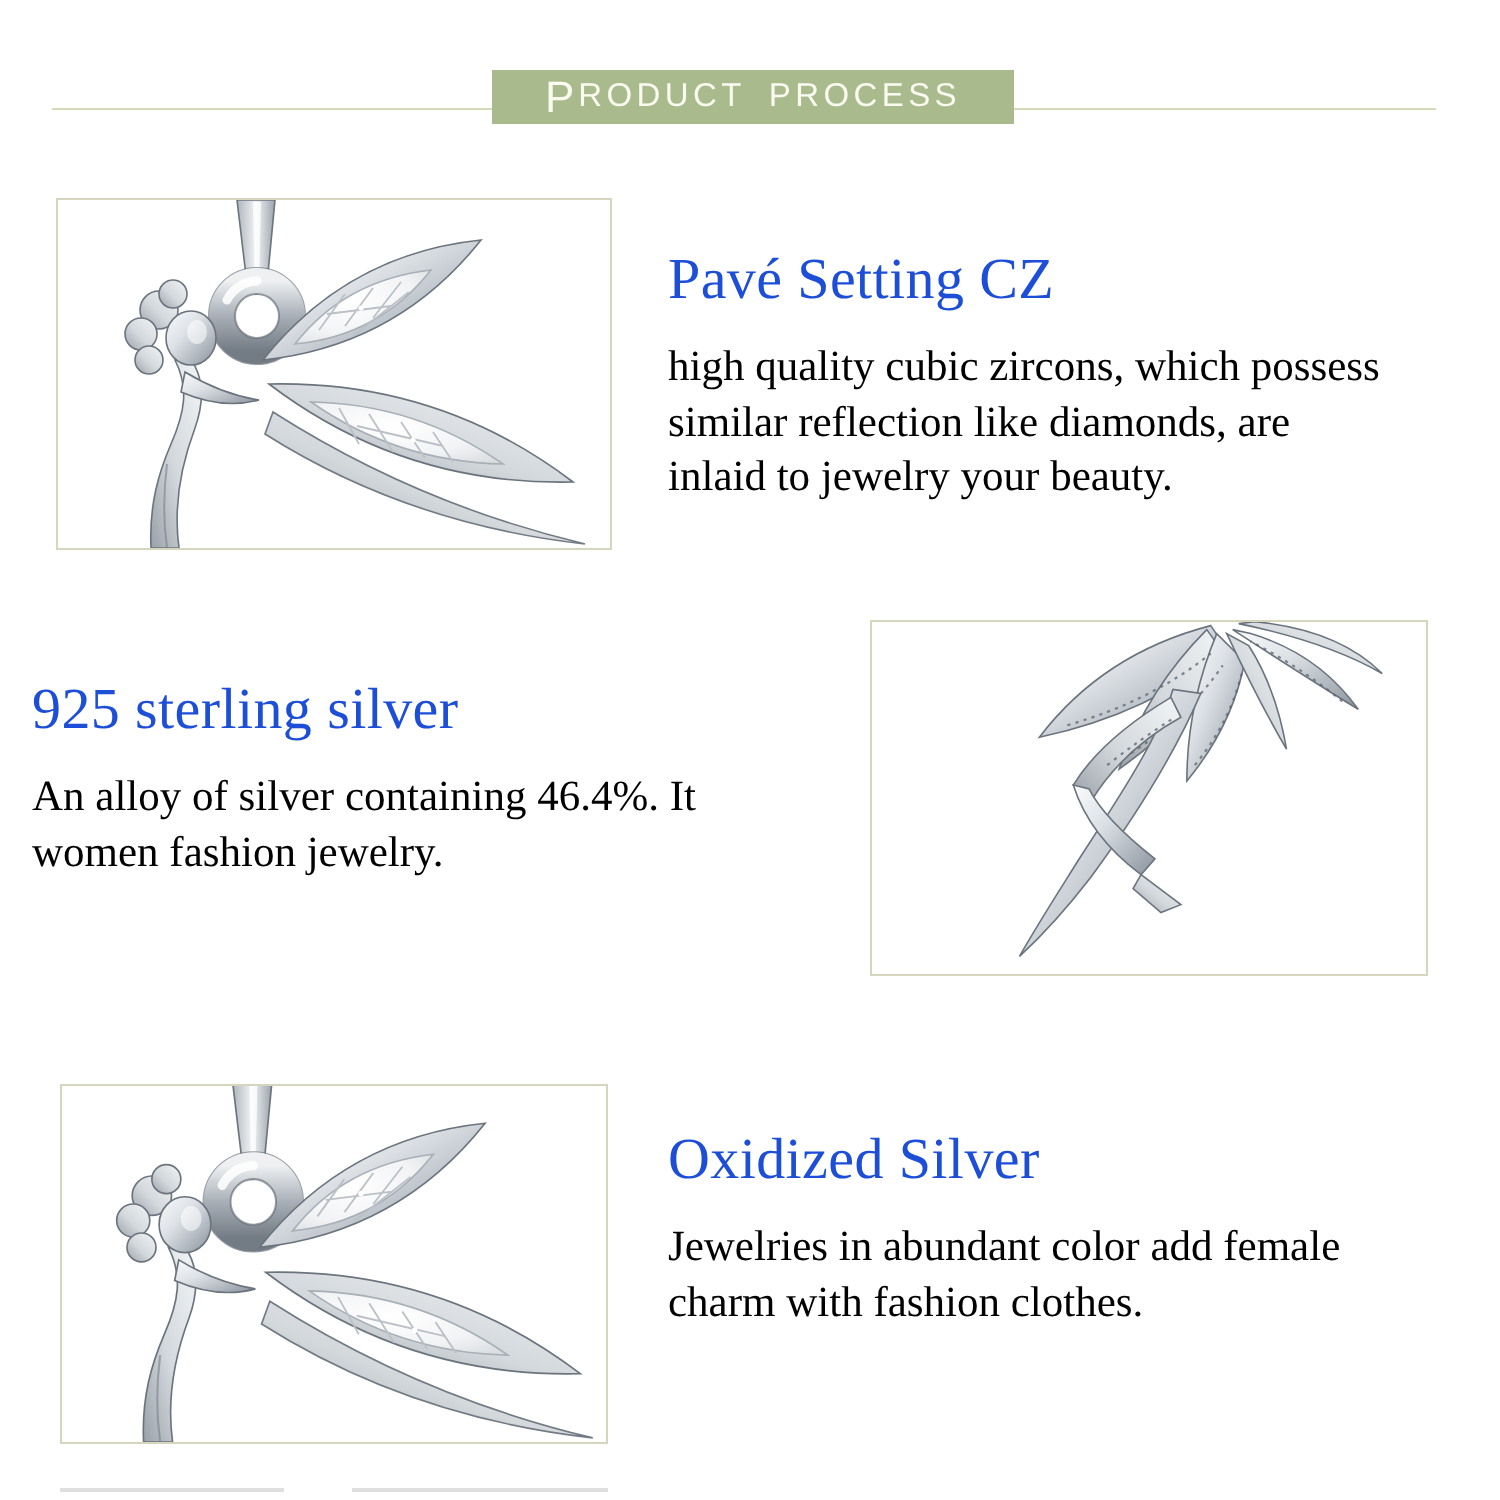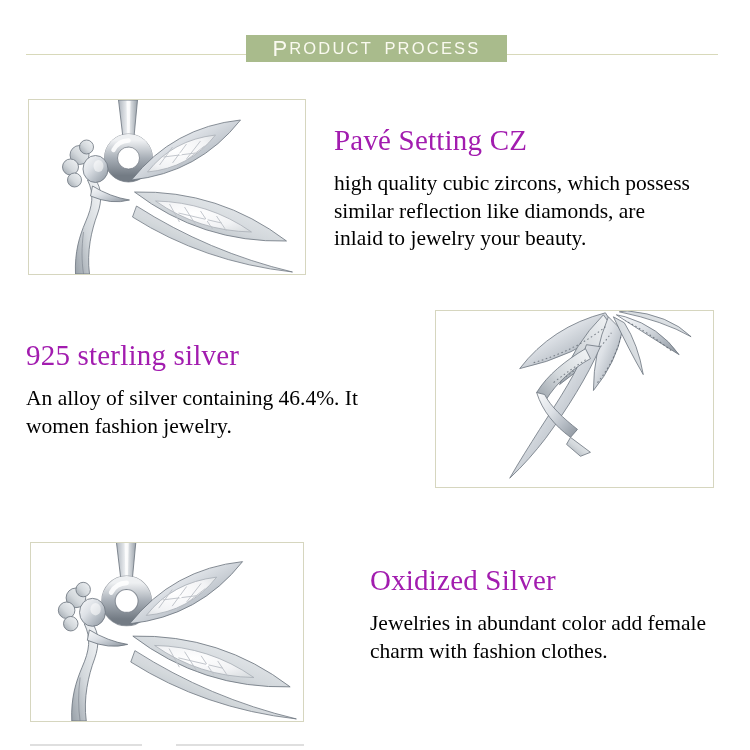--- a/index.html
+++ b/index.html
@@ -28,25 +28,25 @@
     border:1px solid #d6d6bf; background:#ffffff; overflow:hidden;
   }
   .img-frame svg { display:block; width:100%; height:100%; }
   .frame-1 { left:28px;  top:99px;  width:278px; height:176px; }
   .frame-2 { left:435px; top:310px; width:279px; height:178px; }
   .frame-3 { left:30px;  top:542px; width:274px; height:180px; }
 
   
   .text-block { position:absolute; }
   .tb-1 { left:334px; top:124px; }
-  .tb-2 { left:26px;  top:339px; }
-  .tb-3 { left:334px; top:564px;margin-left:36px; }
+  .tb-2 { left:16px;  top:339px; }
+  .tb-3 { left:334px; top:564px; }
   .text-block h2 {
     margin:0; font-weight:400; font-size:29px; line-height:33px;
-    color:#a21caf; letter-spacing:0.2px;
+    color:#1d4ed8; letter-spacing:0.2px;
   }
   .text-block .body { margin-top:13px; }
   .text-block .body .bl {
     font-size:21.5px; line-height:27.5px; color:#000000; white-space:nowrap;
   }
 
   
   .ghost-line { position:absolute; height:2px; background:#dfdfdf; }
   .g1 { left:30px;  top:744px; width:112px; }
   .g2 { left:176px; top:744px; width:128px; }

